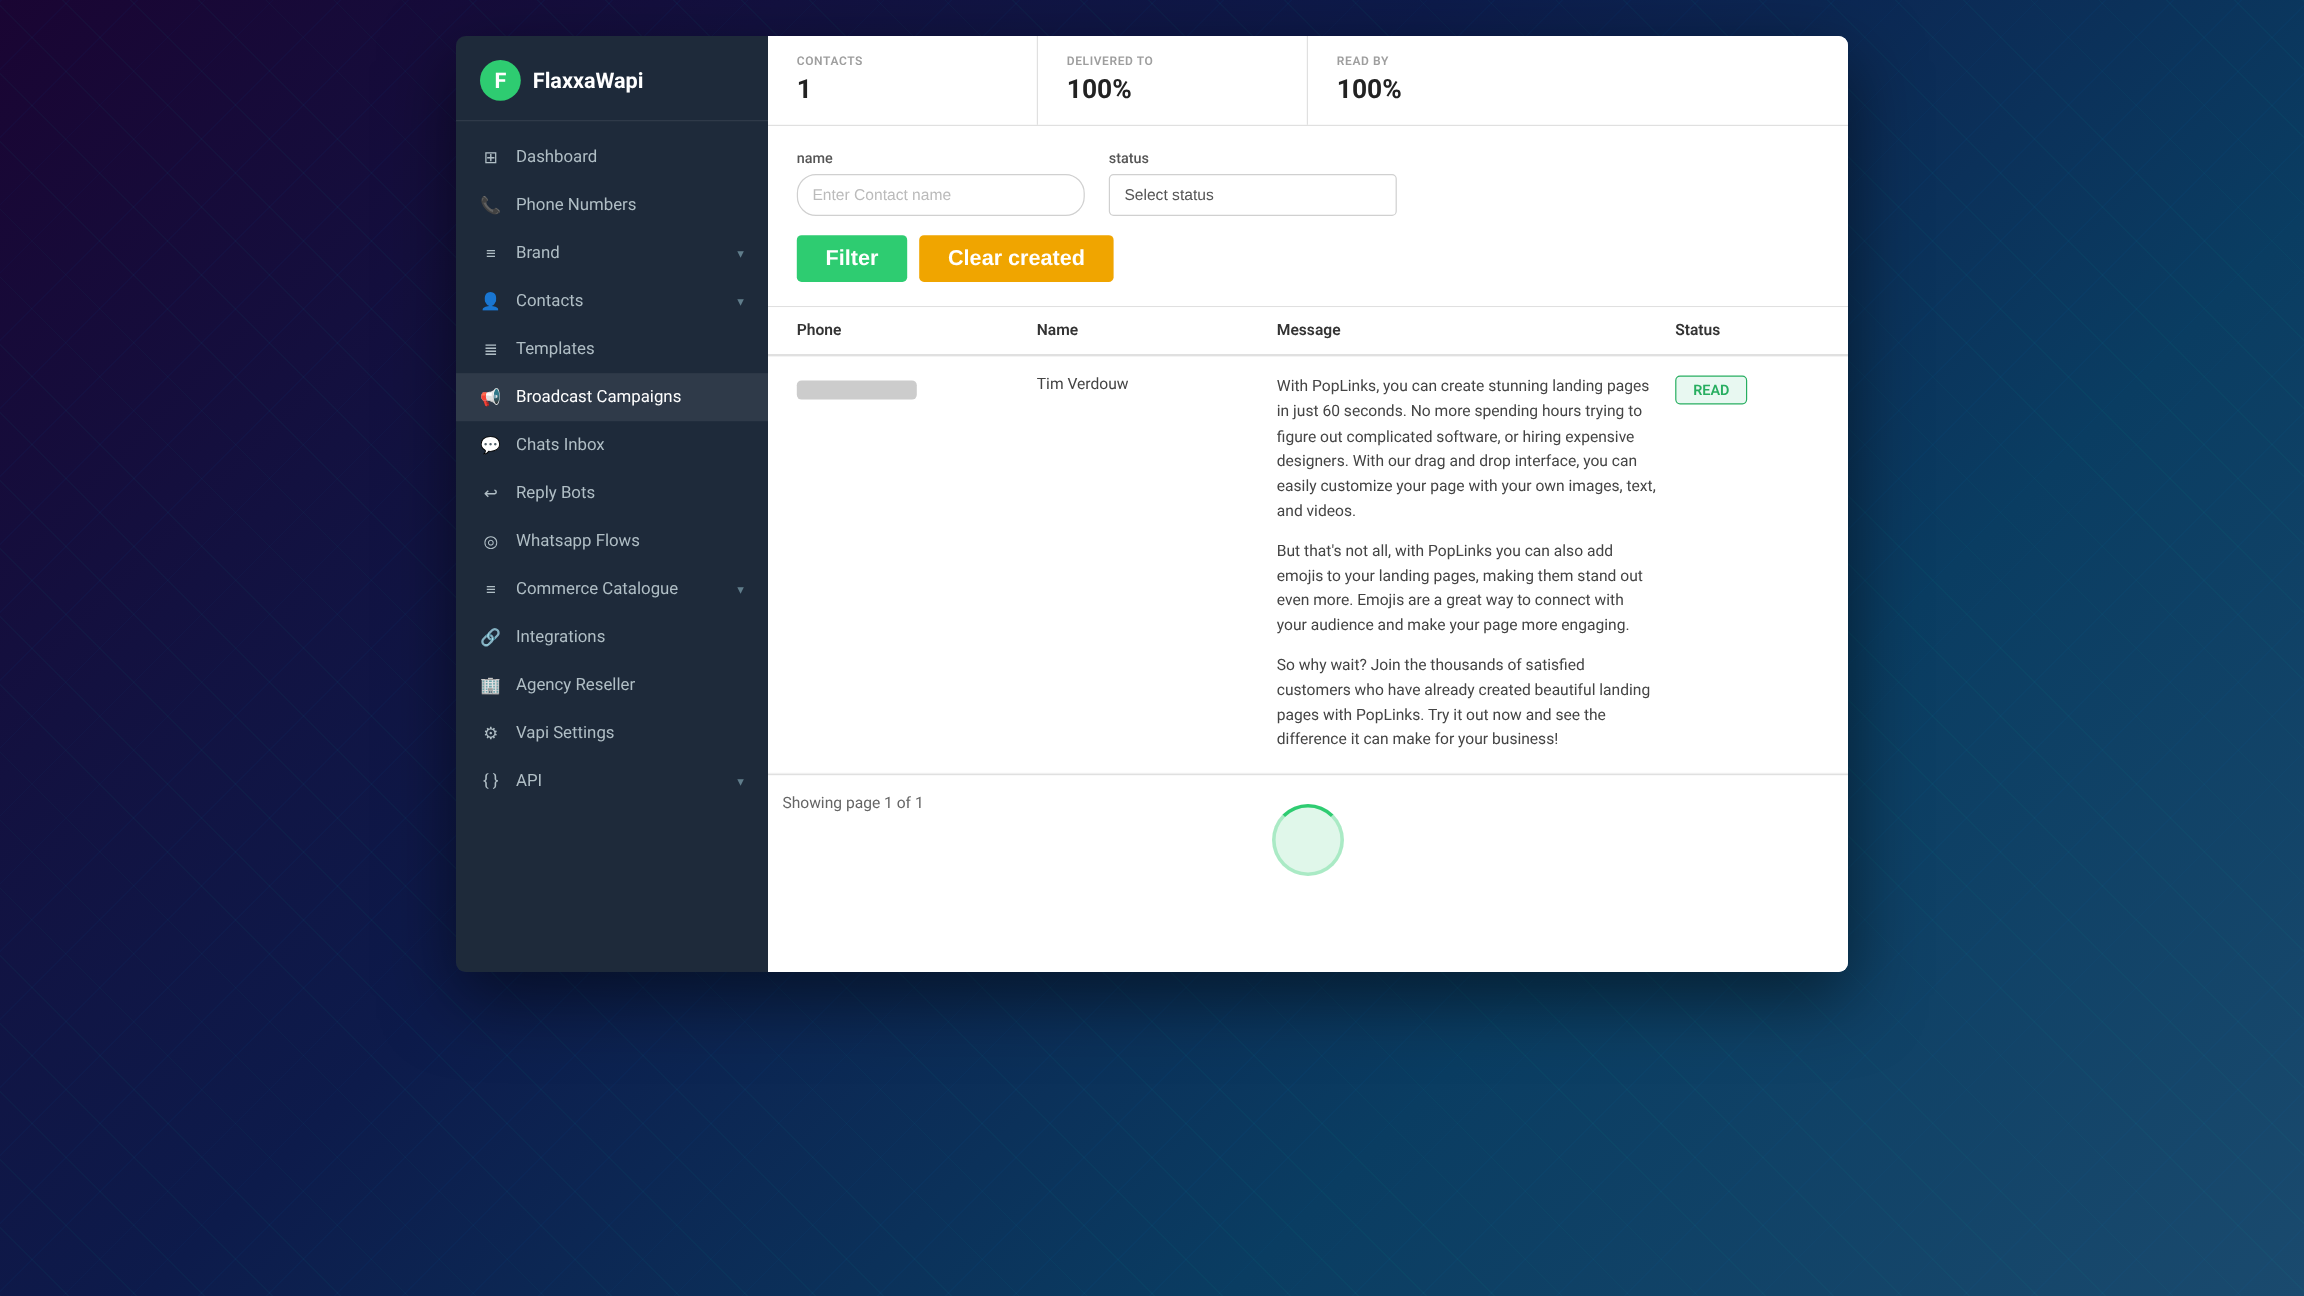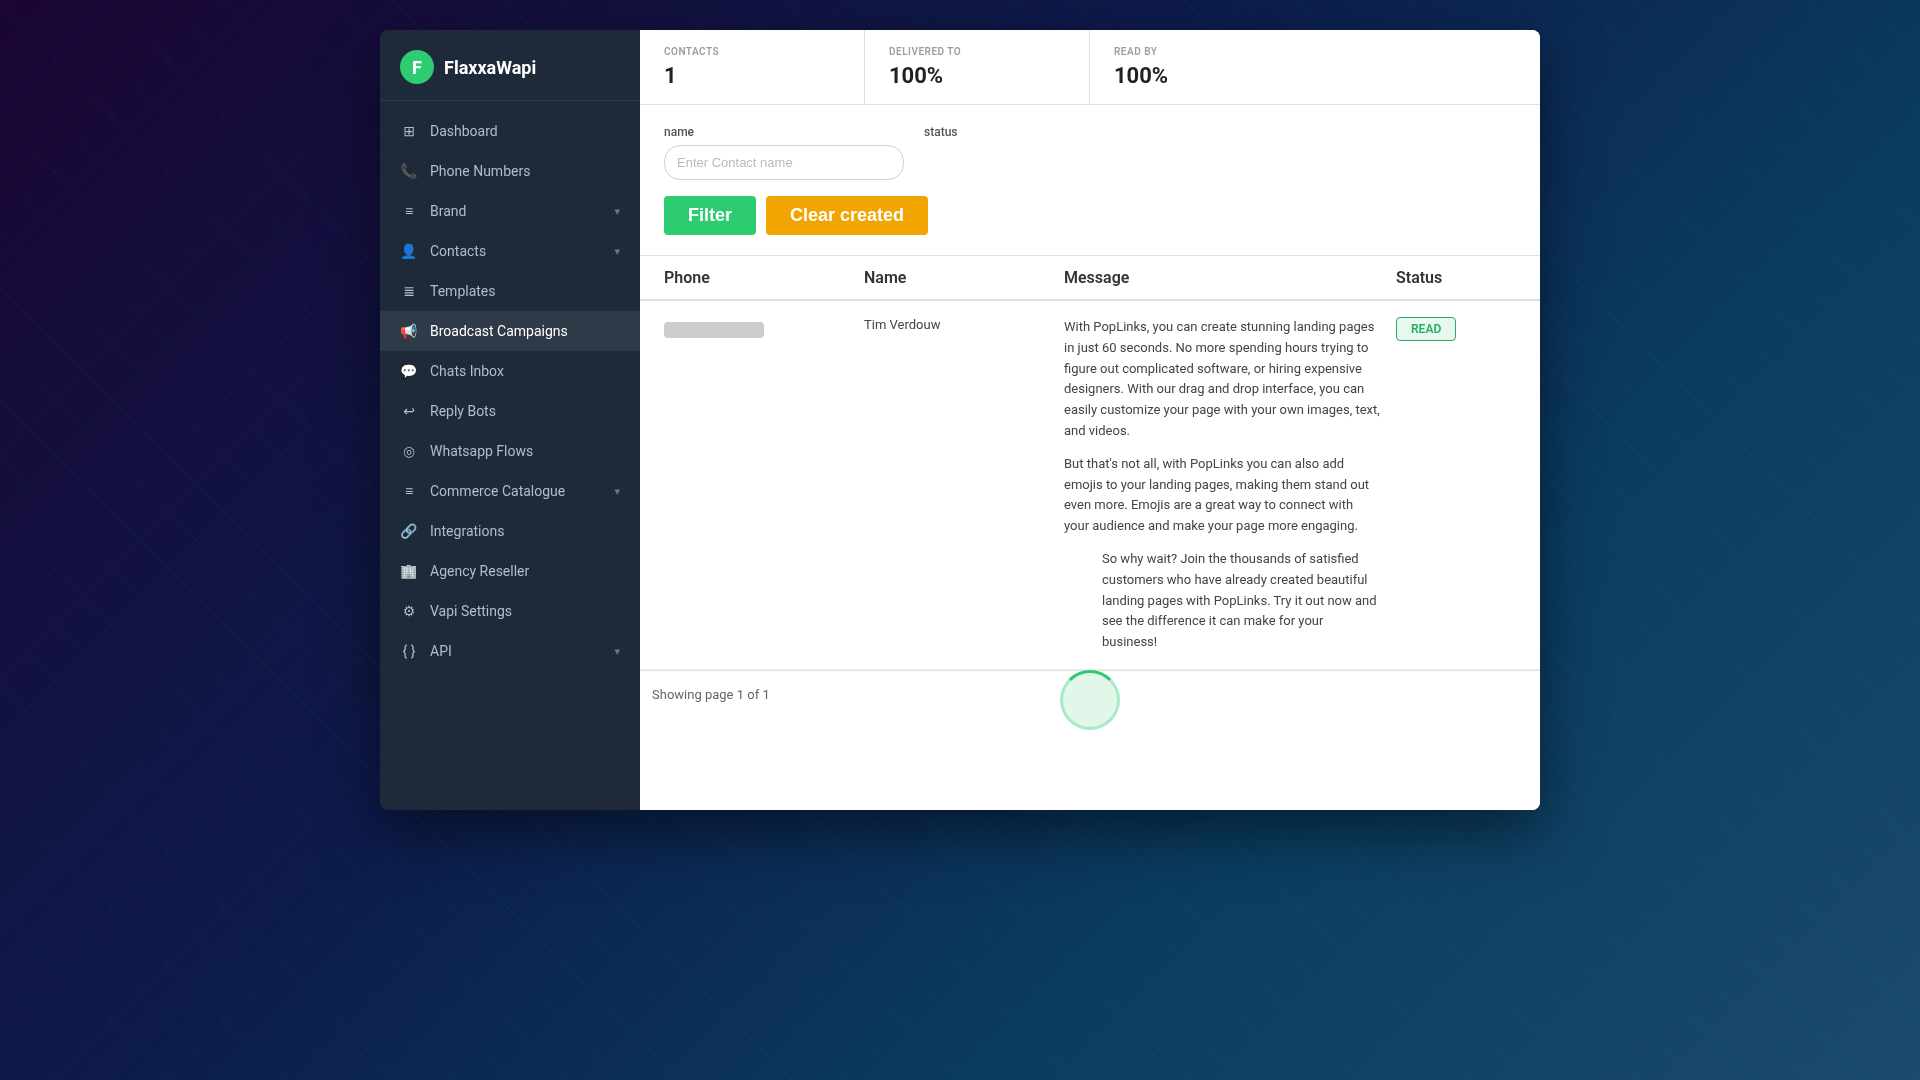--- a/index.html
+++ b/index.html
@@ -245,21 +245,21 @@
 
     .table-header {
       display: grid;
       grid-template-columns: 200px 200px 1fr 120px;
       padding: 12px 24px;
       border-bottom: 2px solid #e0e0e0;
       background: white;
     }
 
     .col-header {
-      font-size: 16px;
+      font-size: 13px;
       font-weight: 600;
       color: #333;
     }
 
     .table-row-container {
       display: grid;
       grid-template-columns: 200px 200px 1fr 120px;
       padding: 16px 24px;
       border-bottom: 1px solid #f0f0f0;
       align-items: start;
@@ -295,21 +295,20 @@
       color: #444;
       line-height: 1.6;
     }
 
     .message-text p {
       margin-bottom: 12px;
     }
 
     .message-text p:last-child {
       margin-bottom: 0;
-      margin-left: 38px;
     }
 
     .status-badge-read {
       display: inline-block;
       padding: 4px 14px;
       background: #e8f8f1;
       color: #27ae60;
       border: 1px solid #27ae60;
       border-radius: 4px;
       font-size: 12px;
@@ -459,20 +458,27 @@
     <div class="content-wrapper">
 
       <div class="filter-area">
         <div class="filter-row">
           <div class="filter-group">
             <label class="filter-label">name</label>
             <input type="text" class="filter-input" placeholder="Enter Contact name" style="">
           </div>
           <div class="filter-group">
             <label class="filter-label">status</label>
+            <select class="filter-select">
+              <option>Select status</option>
+              <option>Read</option>
+              <option>Delivered</option>
+              <option>Sent</option>
+              <option>Failed</option>
+            </select>
           </div>
         </div>
         <div class="filter-buttons">
           <button class="btn-filter btn-filter-primary">Filter</button>
           <button class="btn-filter btn-filter-clear">Clear created</button>
         </div>
       </div>
 
       <div class="data-table">
         <div class="table-header">

